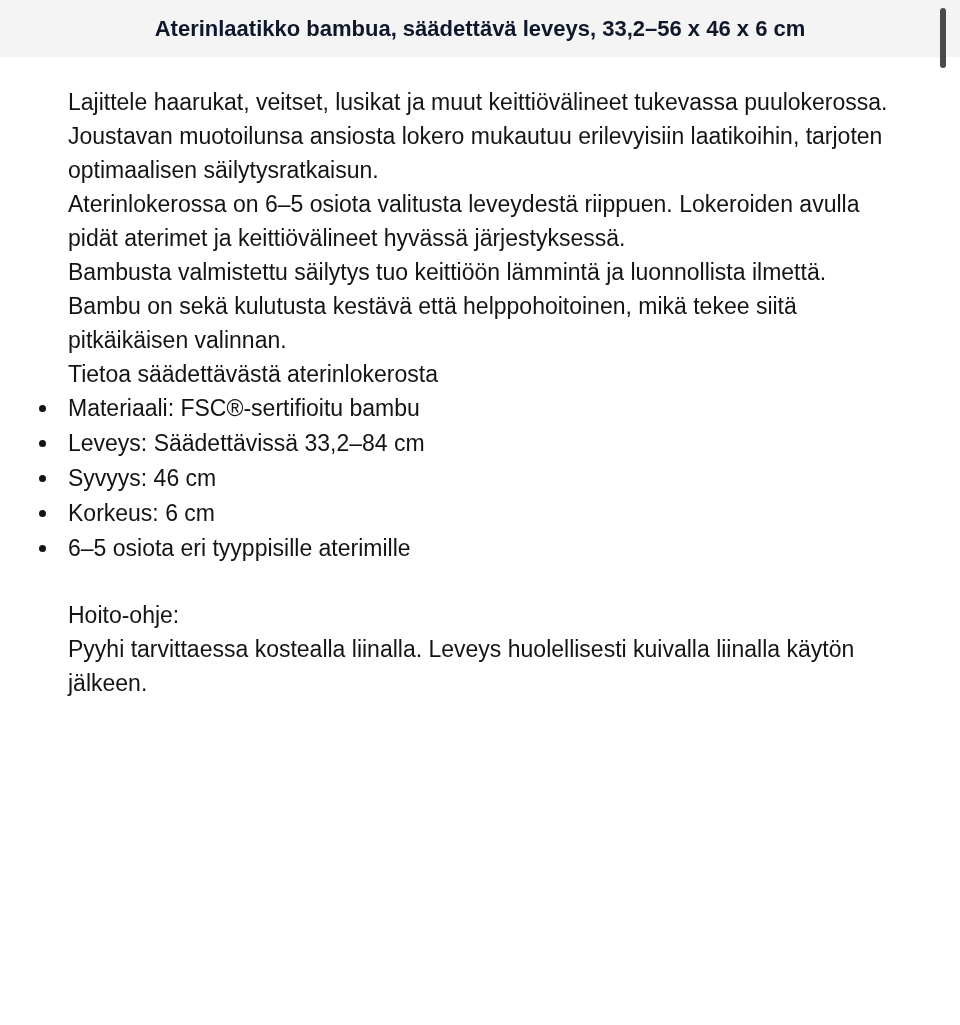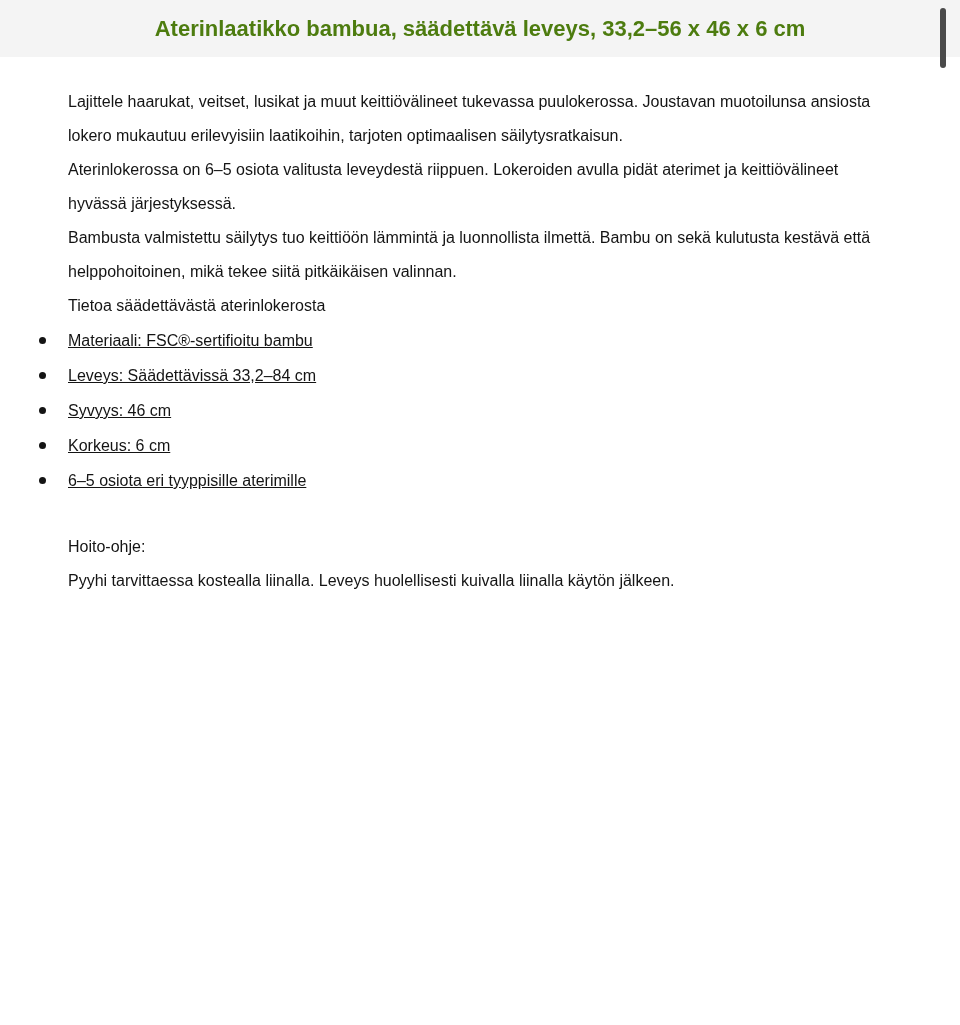--- a/index.html
+++ b/index.html
@@ -19,43 +19,42 @@
       display: flex;
       align-items: center;
       justify-content: center;
       padding: 0 40px;
     }
     .title {
       margin: 0;
       font-size: 22px;
       font-weight: 700;
       white-space: nowrap;
-      color: #4d7c0f;
+      color: #0f172a;
     }
     .scrollbar-thumb {
       position: absolute;
       top: 8px;
       right: 14px;
       width: 6px;
       height: 60px;
       border-radius: 3px;
       background: #4a4a4a;
     }
     .content {
       padding: 28px 70px 0 68px;
-      font-size: 16px;
+      font-size: 23px;
       line-height: 34px;
     }
     .content p { margin: 0; }
     .block { margin-bottom: 32px; }
     .details-list {
       list-style: none;
       margin: 0;
       padding: 0;
-      text-decoration: underline;
     }
     .details-list li {
       position: relative;
       line-height: 35px;
     }
     .details-list li::before {
       content: "";
       position: absolute;
       left: -29px;
       top: 14px;

